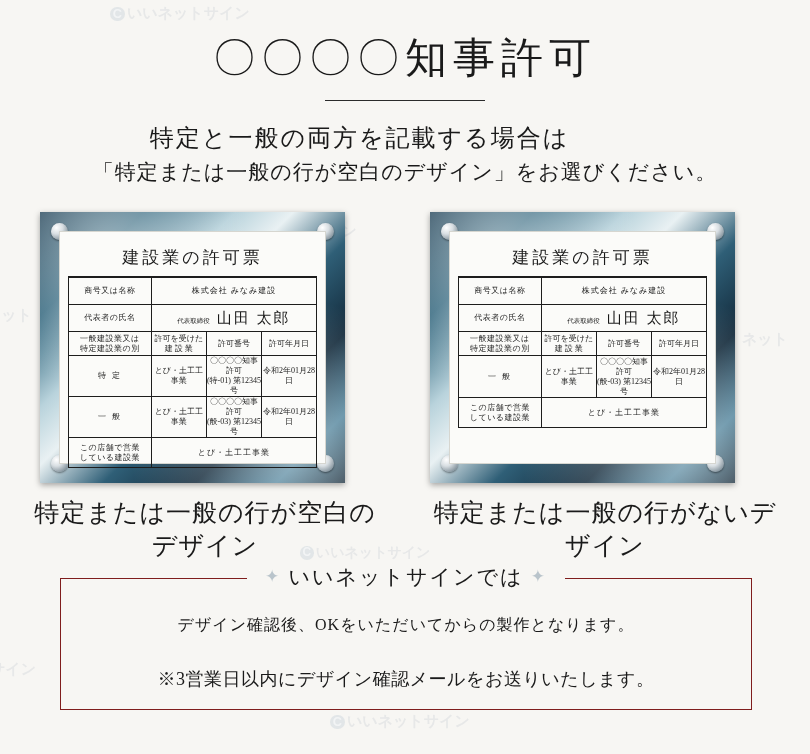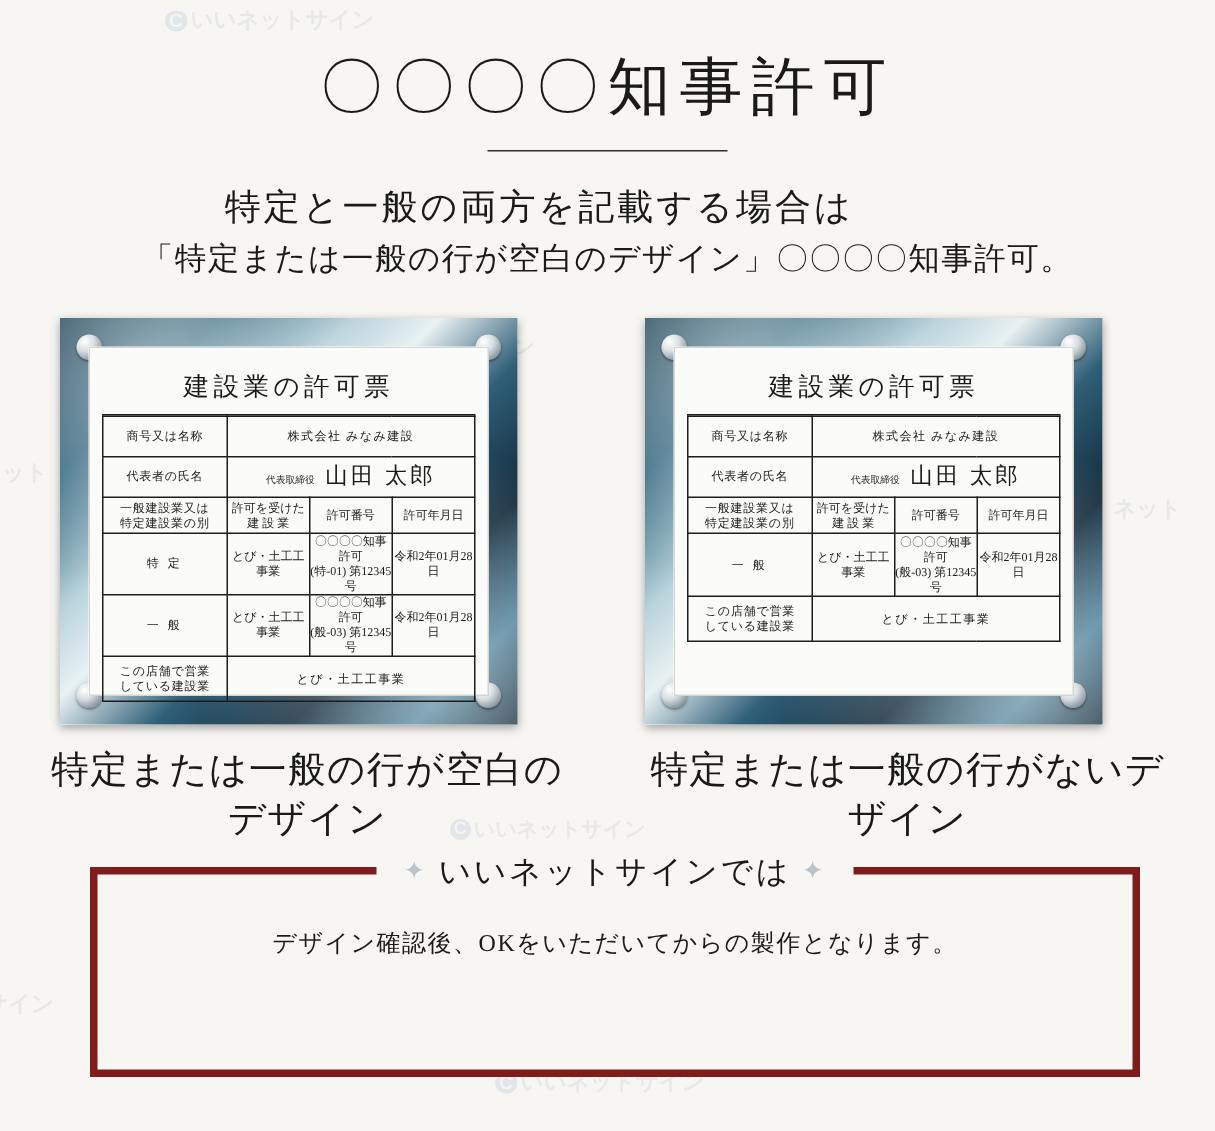--- a/index.html
+++ b/index.html
@@ -132,21 +132,21 @@
   .caption{
     position:absolute;top:496px;width:360px;text-align:center;
     font-size:25px;letter-spacing:1px;
   }
   .cap-left{left:25px;}
   .cap-right{left:425px;}
 
   
   .note-box{
     position:absolute;left:60px;top:578px;width:690px;height:130px;
-    border:5px solid #7f1d1d;
+    border:1px solid #7f1d1d;
   }
   .note-title{
     position:absolute;left:0;top:-16px;width:690px;text-align:center;
   }
   .note-title span.txt{
     background:#f7f6f3;padding:0 18px;font-size:21px;letter-spacing:2px;
   }
   .spark{color:#b9c4cb;font-size:17px;vertical-align:2px;}
   .note-main{
     position:absolute;left:0;top:36px;width:690px;text-align:center;
@@ -164,21 +164,21 @@
 <div class="wm wm-b"><span>ネット</span></div>
 <div class="wm wm-c"><span>ネット</span></div>
 <div class="wm wm-d"><span>ットサイン</span></div>
 <div class="wm wm-e"><span class="badge">C</span><span>いいネットサイン</span></div>
 <div class="wm wm-f"><span>サイン</span></div>
 <div class="wm wm-g"><span class="badge">C</span><span>いいネットサイン</span></div>
 
 <div class="headline">〇〇〇〇知事許可</div>
 <div class="rule"></div>
 <div class="sub1">特定と一般の両方を記載する場合は</div>
-<div class="sub2">「特定または一般の行が空白のデザイン」〇〇〇〇知事許可。</div>
+<div class="sub2">「特定または一般の行が空白のデザイン」をお選びください。</div>
 
 <div class="plaque plaque-left">
   <div class="screw s-tl"></div>
   <div class="screw s-tr"></div>
   <div class="screw s-bl"></div>
   <div class="screw s-br"></div>
   <div class="plaque-inner">
     <div class="cert">
       <div class="cert-title">建設業の許可票</div>
       <table class="cert-tbl">
@@ -289,13 +289,14 @@
 
 <div class="note-box">
   <div class="note-title">
     <span class="txt">
       <span class="spark">✦</span>
       <span>いいネットサインでは</span>
       <span class="spark">✦</span>
     </span>
   </div>
   <div class="note-main">デザイン確認後、OKをいただいてからの製作となります。</div>
+  <div class="note-sub">※3営業日以内にデザイン確認メールをお送りいたします。</div>
 </div>
 
 </body></html>

